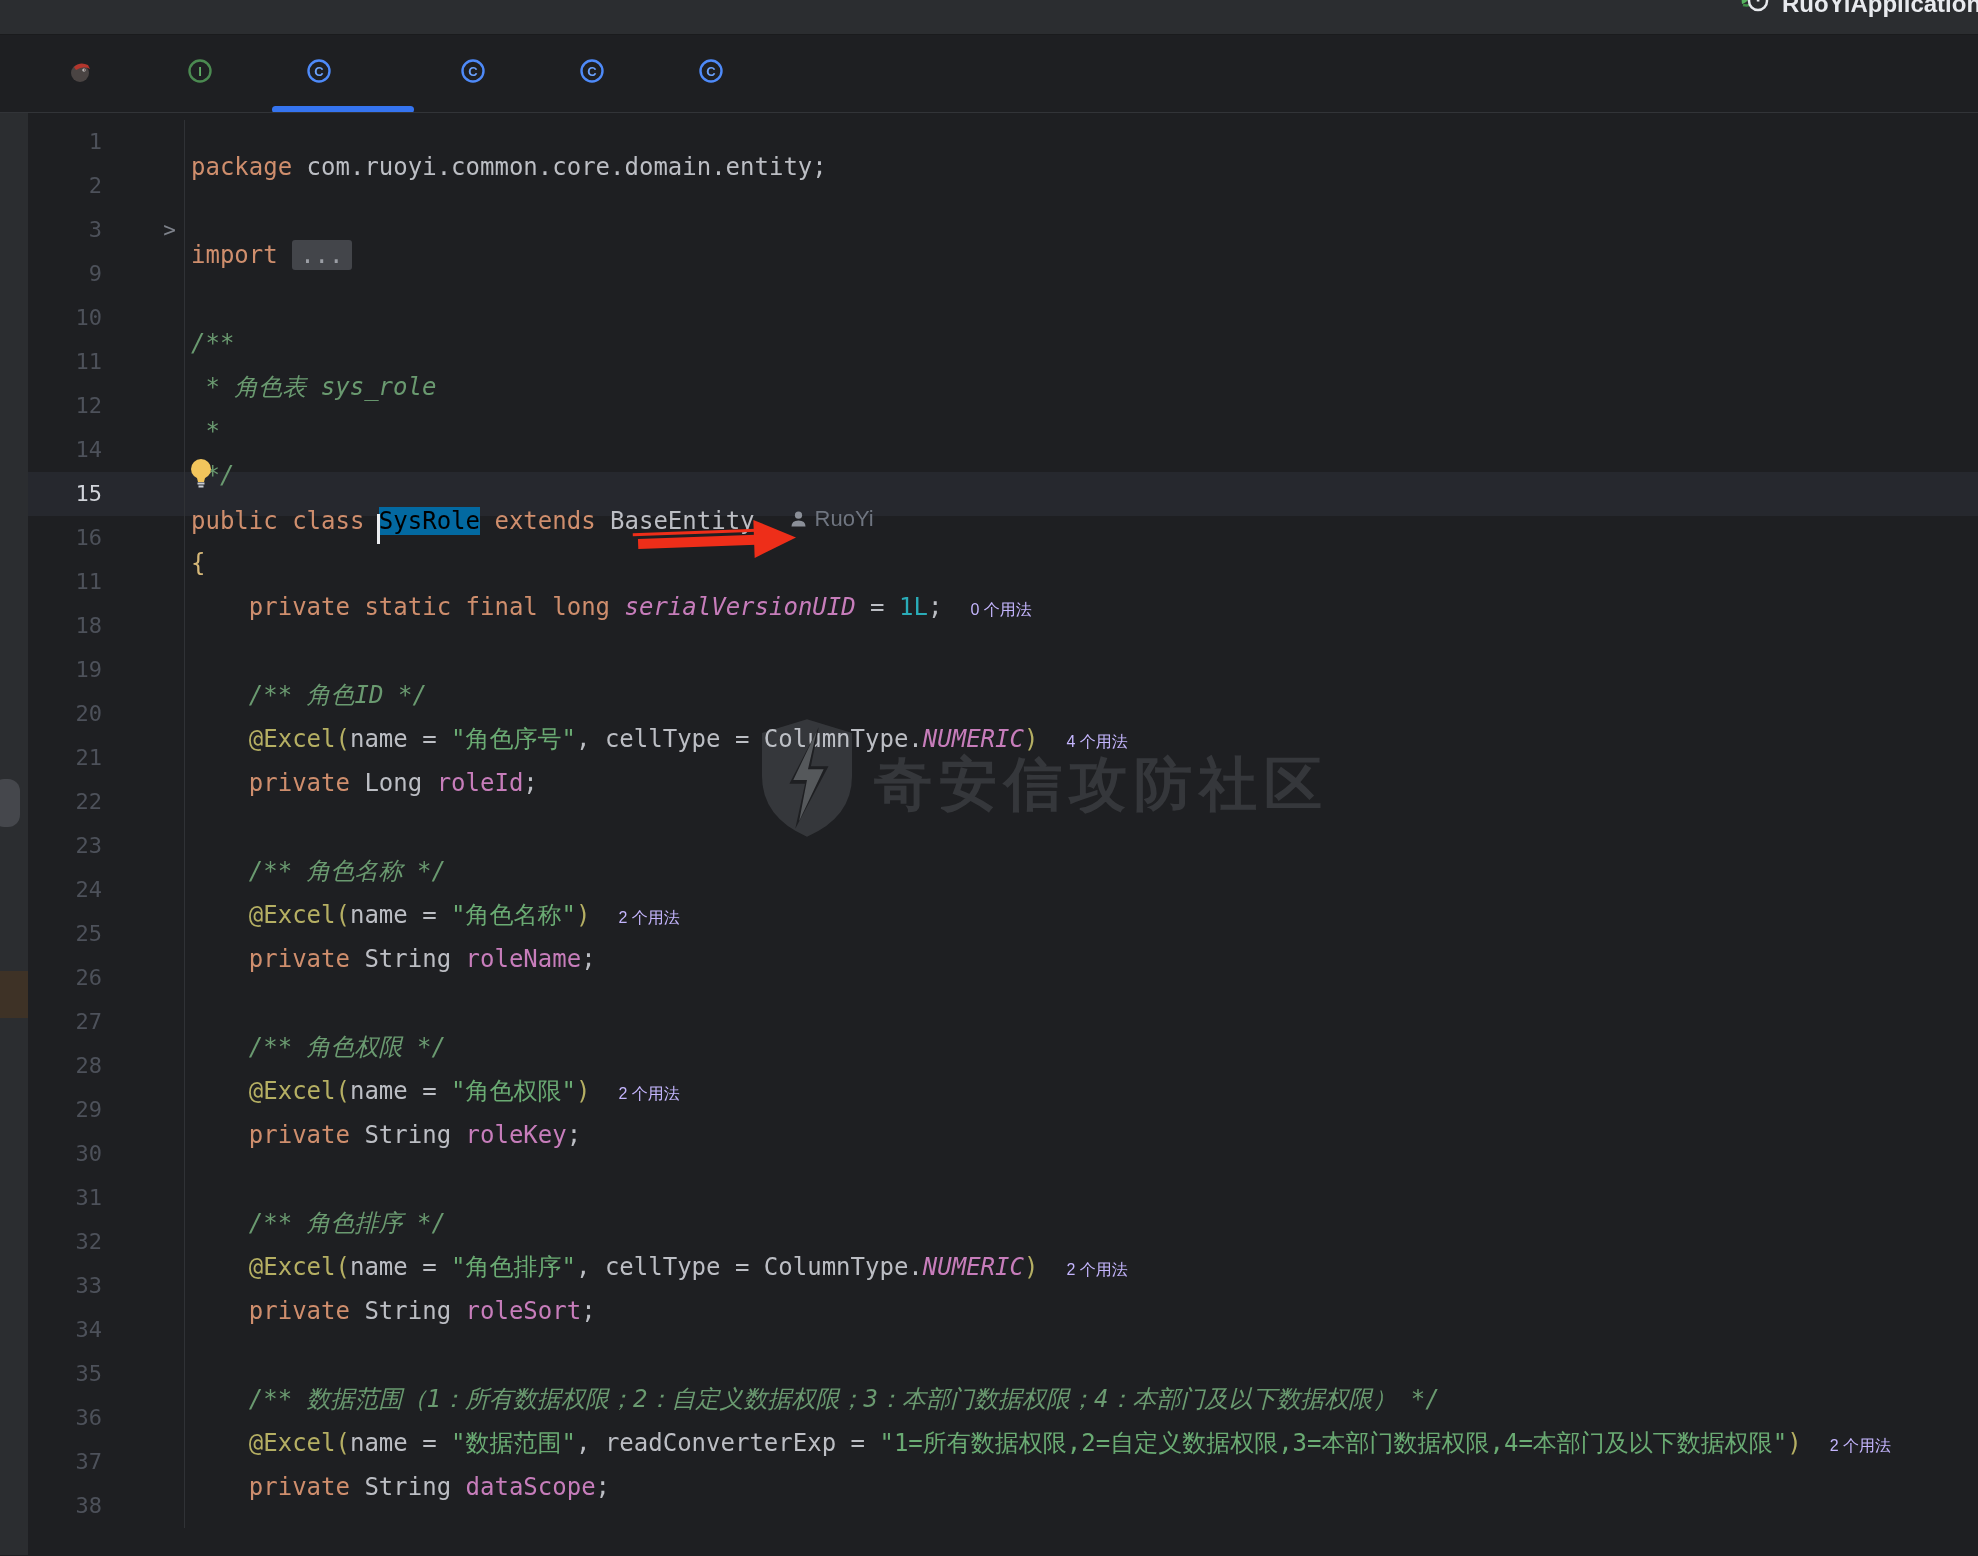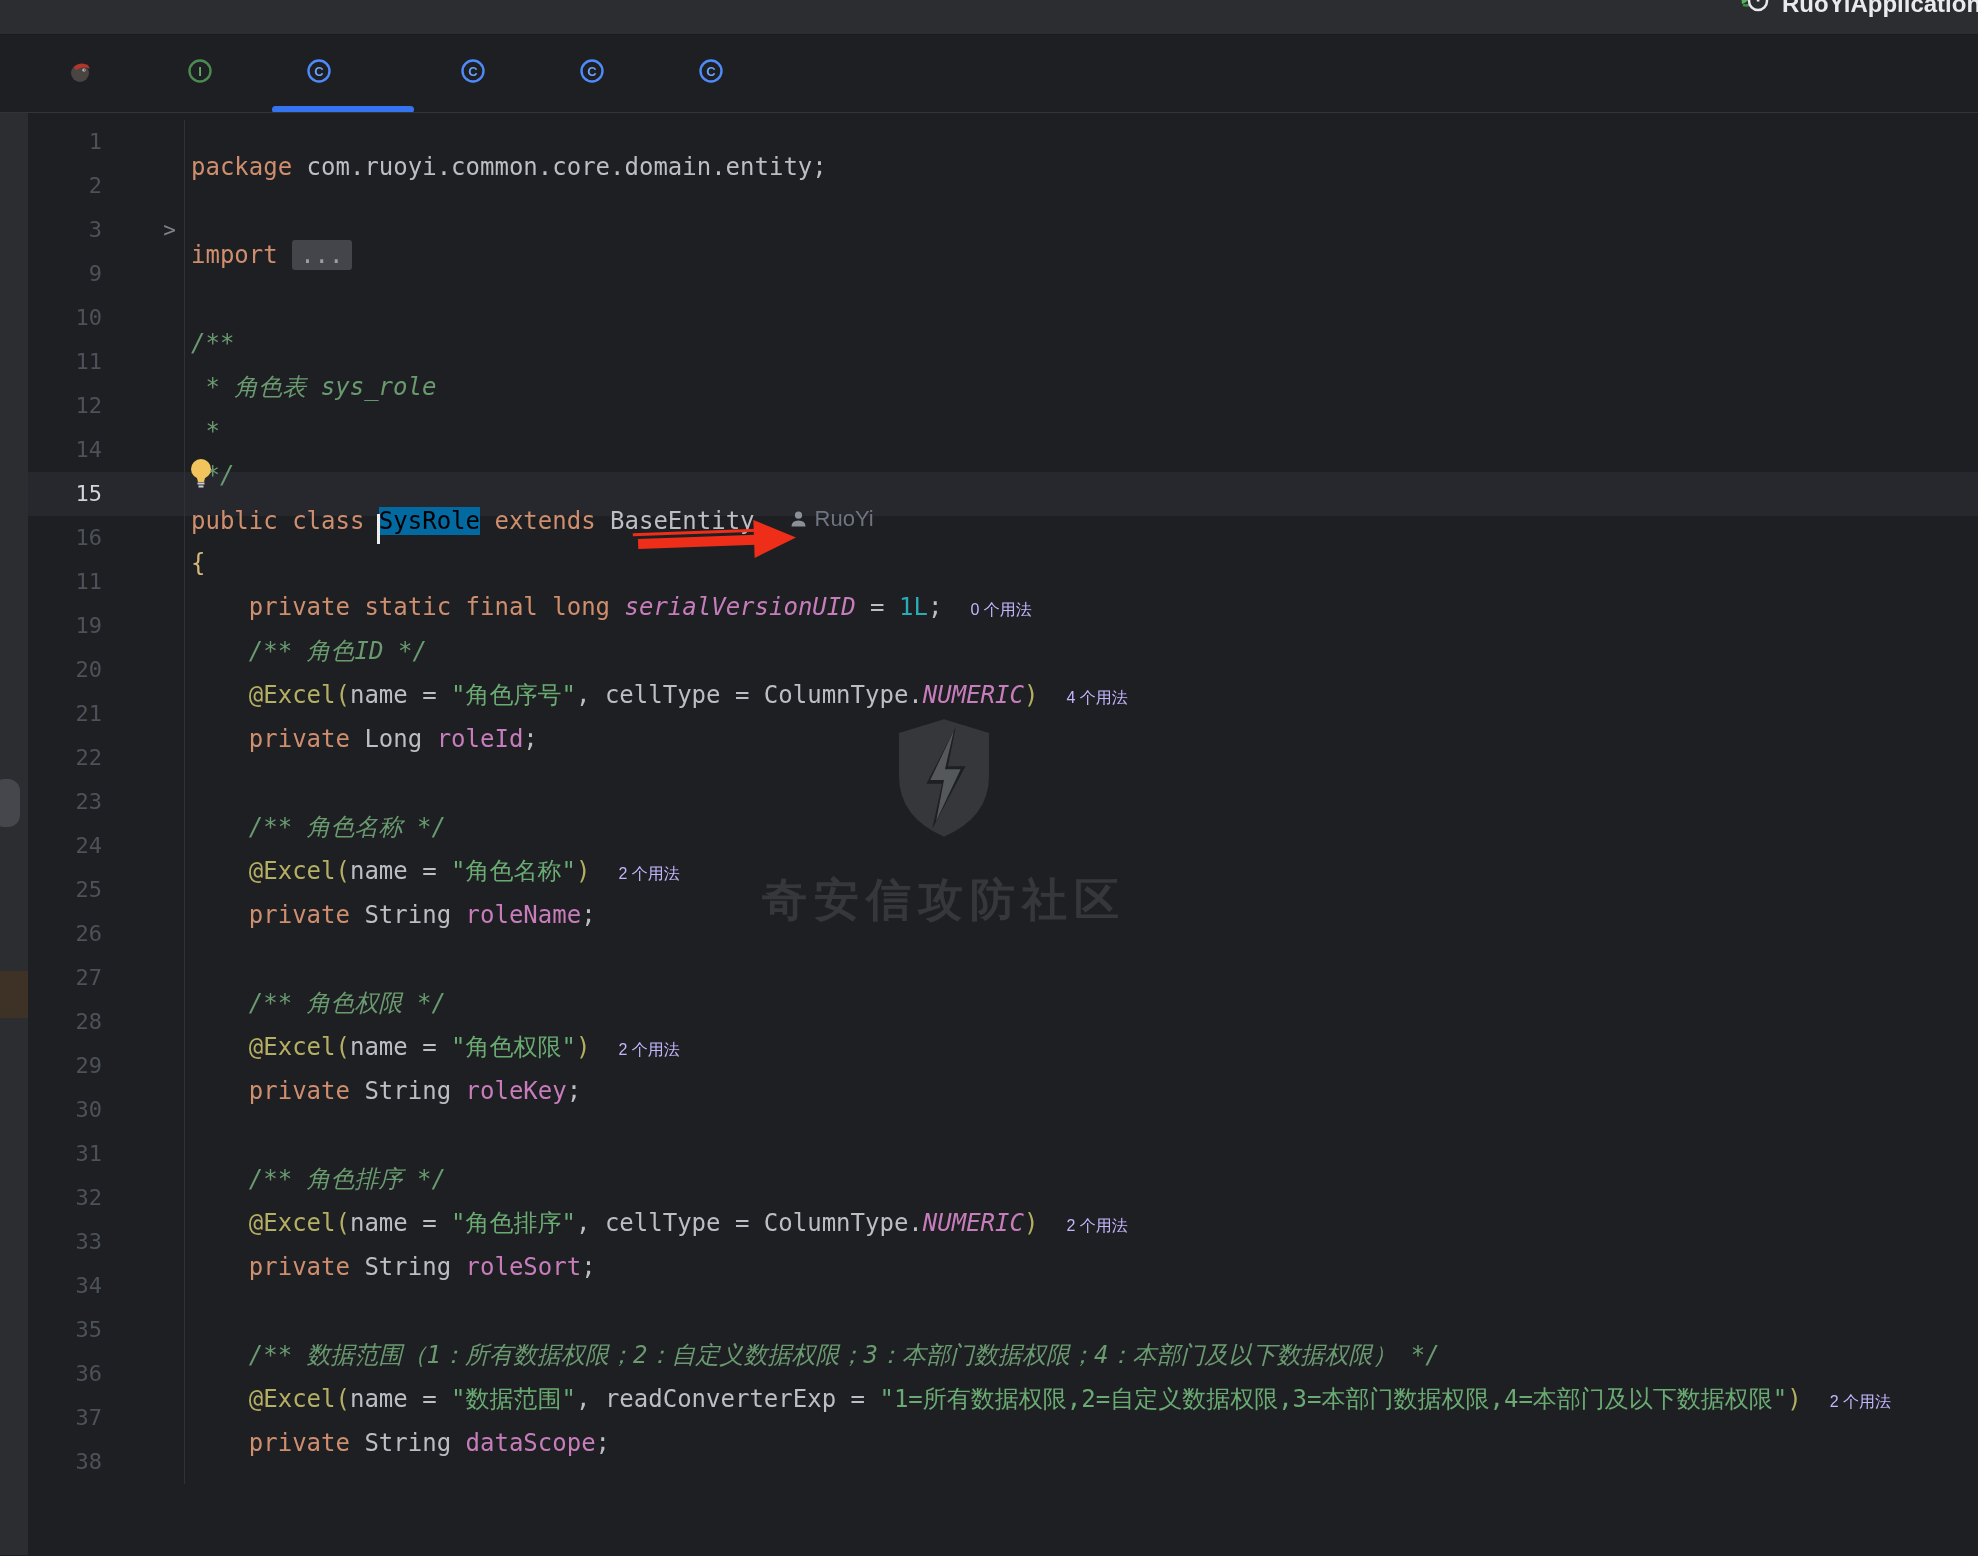--- a/index.html
+++ b/index.html
@@ -60,21 +60,21 @@
   .a-shaft{position:absolute;left:5px;top:17px;width:118px;height:10px;background:#ee2e19;}
   .a-head{position:absolute;left:121px;top:2px;width:0;height:0;
           border-left:42px solid #ee2e19;border-top:19px solid transparent;border-bottom:19px solid transparent;}
 
   
   .bulb{position:absolute;left:2px;top:4px;width:30px;height:34px;z-index:4;}
 
   
   .watermark{position:absolute;left:762px;top:606px;display:flex;align-items:center;gap:22px;
              z-index:9;pointer-events:none;color:rgba(196,206,216,0.14);
-             font-size:45px;font-weight:bold;letter-spacing:7px;white-space:nowrap;flex-direction:column;}
+             font-size:58px;font-weight:bold;letter-spacing:7px;white-space:nowrap;}
 </style>
 </head>
 <body>
 
 <div class="top-strip">
   <div class="run-config">
     <span>
       <svg width="34" height="34" viewBox="0 0 34 34">
         <path d="M4 20 Q2 8 14 5 Q13 14 8 18 Q6 19.5 4 20 Z" fill="#57b45f"></path>
         <path d="M5 21 Q14 23 20 15" fill="none" stroke="#3d8f46" stroke-width="2.5"></path>
@@ -153,20 +153,21 @@
               <path d="M10 21 L18 21 L17 25 L11 25 Z" fill="#f2c55c"></path>
               <rect x="10.5" y="25.5" width="7" height="2" fill="#c9cdd3"></rect>
               <rect x="11.5" y="28.5" width="5" height="2" fill="#c9cdd3"></rect>
             </svg></span><span class="s-doc"> */</span></div></div>
       <div class="line current"><div class="gutter">15</div><div class="codeln"><span class="s-kw">public class </span><span class="s-hl">SysRole</span><span class="s-pl"> </span><span class="s-kw">extends</span><span class="s-pl"> BaseEntity</span><span class="author"><svg width="19" height="19" viewBox="0 0 19 19" fill="#8b8f98">
               <circle cx="9.5" cy="5.2" r="3.6"></circle>
               <path d="M2.5 16.5 Q2.5 10.5 9.5 10.5 Q16.5 10.5 16.5 16.5 Z"></path>
             </svg><span>RuoYi</span></span><span class="arrow"><span class="a-line"></span><span class="a-shaft"></span><span class="a-head"></span></span></div></div>
       <div class="line"><div class="gutter">16</div><div class="codeln"><span class="s-brace">{</span></div></div>
       <div class="line"><div class="gutter">11</div><div class="codeln"><span class="s-pl">    </span><span class="s-kw">private static final long </span><span class="s-fldi">serialVersionUID</span><span class="s-pl"> = </span><span class="s-num">1L</span><span class="s-pl">;</span><span class="hint">0 个用法</span></div></div>
+      <div class="line"><div class="gutter">18</div><div class="codeln"></div></div>
       <div class="line"><div class="gutter">19</div><div class="codeln"><span class="s-pl">    </span><span class="s-doc">/** 角色ID */</span></div></div>
       <div class="line"><div class="gutter">20</div><div class="codeln"><span class="s-pl">    </span><span class="s-ann">@Excel(</span><span class="s-pl">name = </span><span class="s-str">"角色序号"</span><span class="s-pl">, cellType = ColumnType.</span><span class="s-fldi">NUMERIC</span><span class="s-ann">)</span><span class="hint">4 个用法</span></div></div>
       <div class="line"><div class="gutter">21</div><div class="codeln"><span class="s-pl">    </span><span class="s-kw">private </span><span class="s-pl">Long </span><span class="s-fld">roleId</span><span class="s-pl">;</span></div></div>
       <div class="line"><div class="gutter">22</div><div class="codeln"></div></div>
       <div class="line"><div class="gutter">23</div><div class="codeln"><span class="s-pl">    </span><span class="s-doc">/** 角色名称 */</span></div></div>
       <div class="line"><div class="gutter">24</div><div class="codeln"><span class="s-pl">    </span><span class="s-ann">@Excel(</span><span class="s-pl">name = </span><span class="s-str">"角色名称"</span><span class="s-ann">)</span><span class="hint">2 个用法</span></div></div>
       <div class="line"><div class="gutter">25</div><div class="codeln"><span class="s-pl">    </span><span class="s-kw">private </span><span class="s-pl">String </span><span class="s-fld">roleName</span><span class="s-pl">;</span></div></div>
       <div class="line"><div class="gutter">26</div><div class="codeln"></div></div>
       <div class="line"><div class="gutter">27</div><div class="codeln"><span class="s-pl">    </span><span class="s-doc">/** 角色权限 */</span></div></div>
       <div class="line"><div class="gutter">28</div><div class="codeln"><span class="s-pl">    </span><span class="s-ann">@Excel(</span><span class="s-pl">name = </span><span class="s-str">"角色权限"</span><span class="s-ann">)</span><span class="hint">2 个用法</span></div></div>

